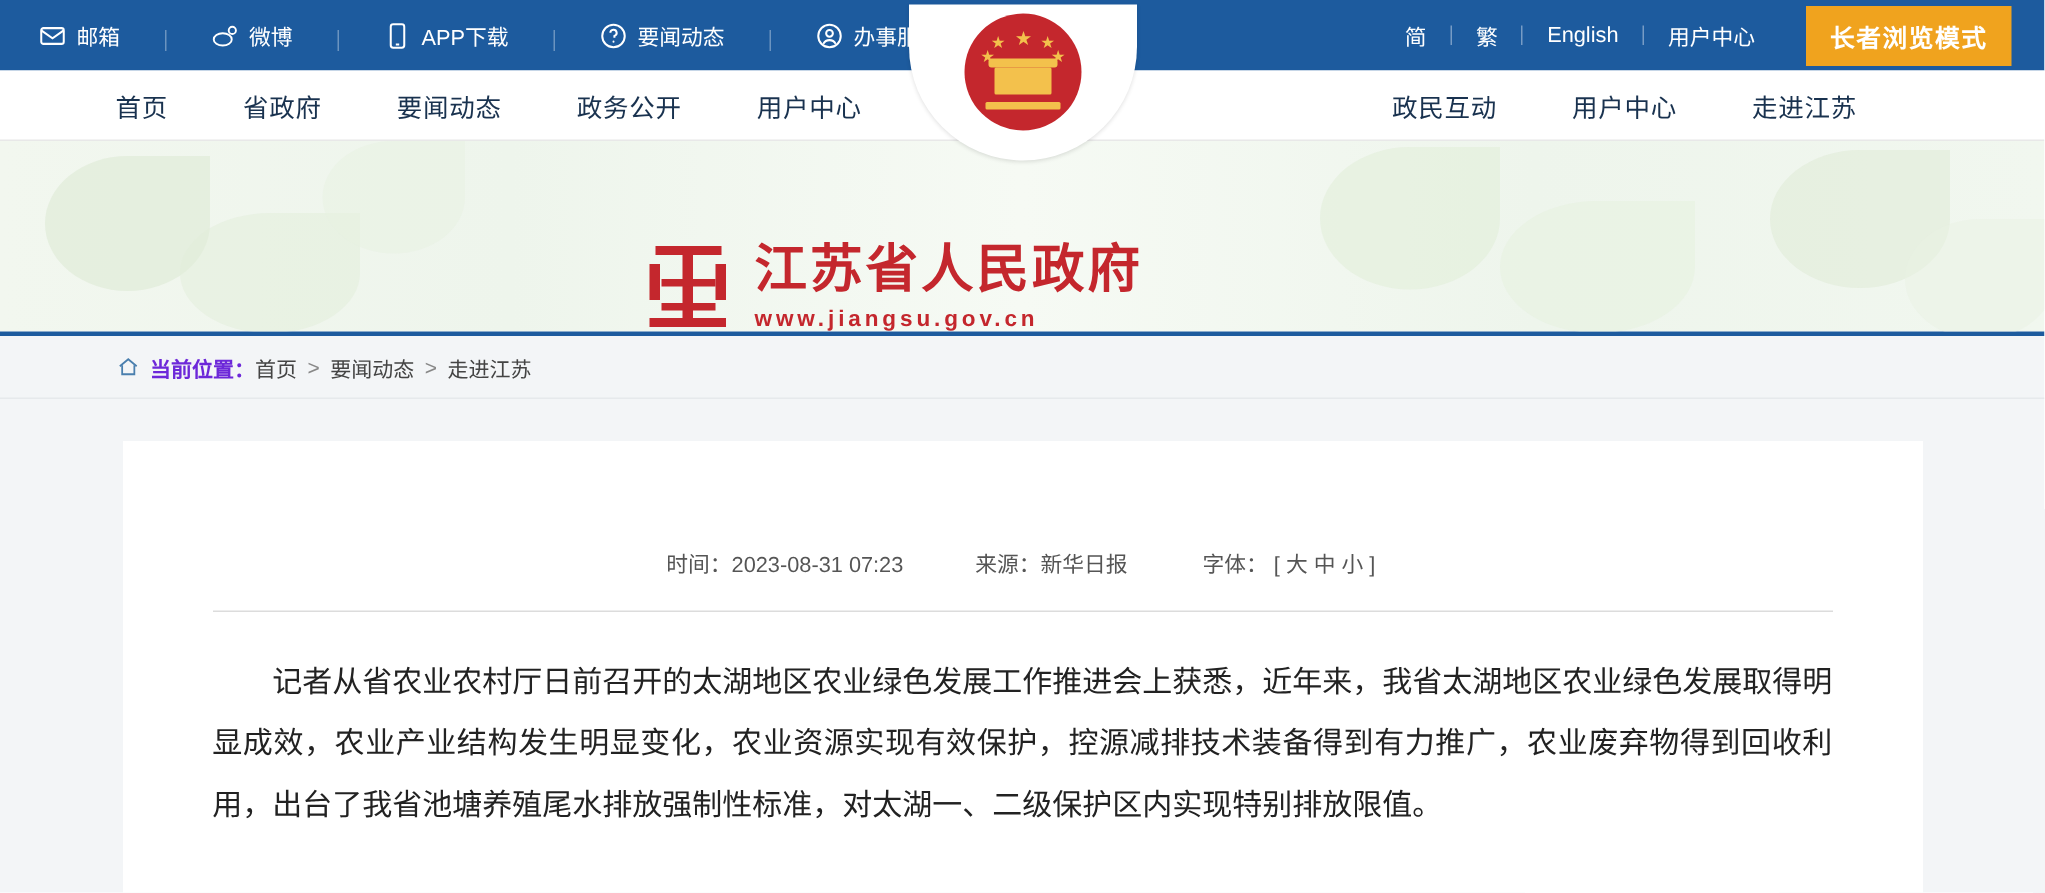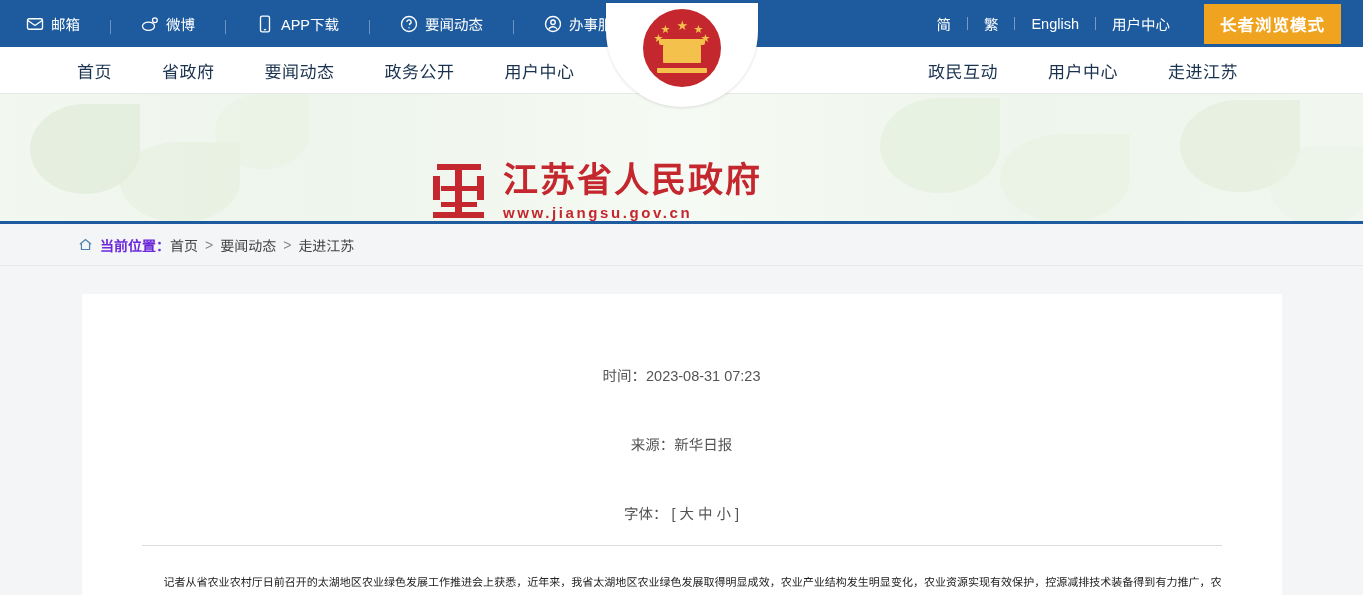--- a/index.html
+++ b/index.html
@@ -267,31 +267,30 @@
     font-family: "DejaVu Sans", sans-serif;
   }
   .article-meta {
     margin-top: 28px;
     display: flex;
     align-items: center;
     justify-content: center;
     gap: 48px;
     font-size: 14.5px;
     color: #555;
-    flex-direction: column;
   }
   .meta-fontsize span { margin: 13px 2px; text-align: right; }
   .divider {
     margin: 22px 0 0 0;
     height: 1px;
     background: #dcdcdc;
   }
   .article-body {
     margin-top: 26px;
-    font-size: 11px;
+    font-size: 20px;
     line-height: 2.05;
     color: #222;
     text-align: justify;
     text-indent: 2em;
     font-family: "DejaVu Serif", "Liberation Serif", serif;
   }
 </style>
 </head>
 <body>
 

